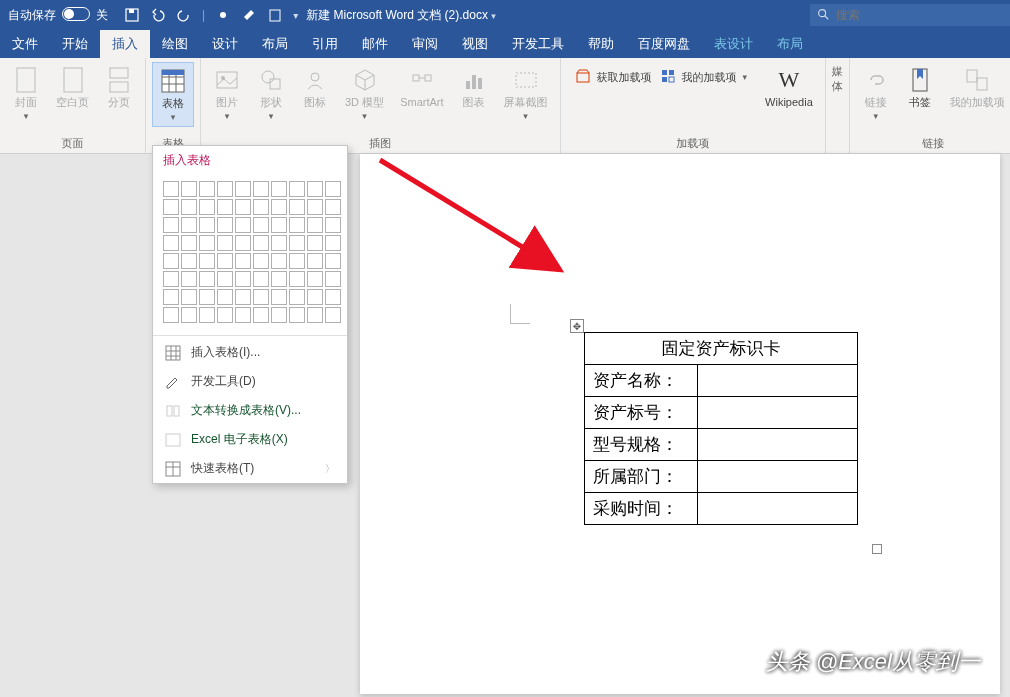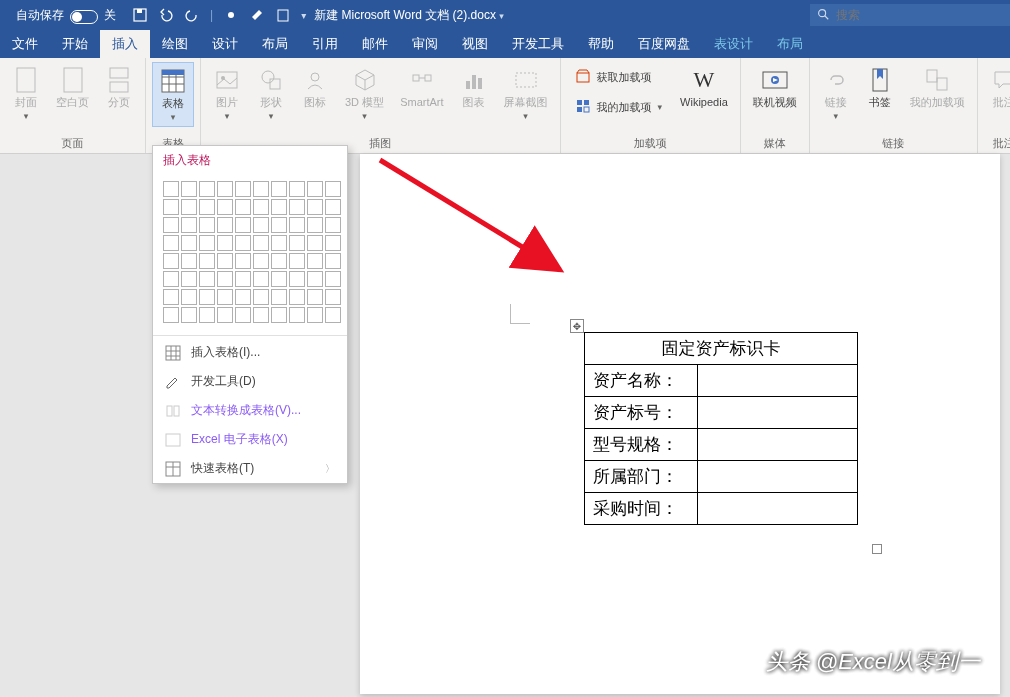--- a/index.html
+++ b/index.html
@@ -1,20 +1,20 @@
 <!DOCTYPE html>
 <html><head>
 <meta charset="utf-8">
 <style>
 * { box-sizing: border-box; margin: 0; padding: 0; font-family: "Microsoft YaHei", "Segoe UI", sans-serif; }
 body { background: #e6e6e6; width: 1010px; height: 697px; overflow: hidden; position: relative; }
 
 
 .titlebar { background: #2b579a; color: #fff; height: 30px; display: flex; align-items: center; font-size: 12px; }
-.autosave { display: flex; align-items: flex-end; gap: 6px; padding: 0 8px; margin-left: 8px; }
+.autosave { display: flex; align-items: flex-start; gap: 6px; padding: 0 8px; }
 .toggle { width: 28px; height: 14px; border: 1px solid #fff; border-radius: 7px; position: relative; }
 .toggle::after { content: ""; position: absolute; left: 1px; top: 1px; width: 10px; height: 10px; background: #fff; border-radius: 50%; }
 .qat { display: flex; gap: 10px; align-items: center; padding: 0 8px; }
 .qat-icon { width: 16px; height: 16px; display: inline-block; }
 .doc-title { flex: 1; cursor: default; }
 .search-box { background: #3a67a8; width: 200px; height: 22px; display: flex; align-items: center; padding: 0 6px; gap: 6px; color: #cdd9ec; }
 .search-box input { background: transparent; border: none; color: #fde047; font-size: 12px; outline: none; width: 100%; }
 
 
 .tabs { background: #2b579a; color: #fff; height: 28px; display: flex; align-items: center; font-size: 13px; }
@@ -25,32 +25,32 @@
 
 .ribbon { background: #f3f2f1; height: 96px; display: flex; border-bottom: 1px solid #d0d0d0; font-size: 11px; color: #444; }
 .group { border-right: 1px solid #d9d9d9; display: flex; flex-direction: column; align-items: center; padding: 4px 6px 2px 6px; }
 .group-items { display: flex; gap: 4px; flex: 1; align-items: flex-start; }
 .group-label { font-size: 11px; color: #666; padding-top: 2px; }
 .ritem { display: flex; flex-direction: column; align-items: center; gap: 2px; padding: 4px 6px; cursor: default; min-width: 40px; }
 .ritem.active { background: #d4e3f5; border: 1px solid #a4c5ed; }
 .ritem .ricon { width: 28px; height: 28px; display: flex; align-items: center; justify-content: center; }
 .ritem .rlabel { font-size: 11px; text-align: center; line-height: 1.2; white-space: pre; }
 .ritem.disabled { color: #aaa; }
-.small-items { display: flex; flex-direction: column; gap: 8px; padding: 4px; }
+.small-items { display: flex; flex-direction: row; gap: 0; padding: 4px; }
 .small-item { display: flex; align-items: center; gap: 6px; font-size: 11px; padding: 2px 4px; white-space: nowrap; }
 .chev { font-size: 9px; color: #666; }
 
 
 .table-dropdown { position: absolute; top: 145px; left: 152px; width: 196px; background: #fff; border: 1px solid #c6c6c6; box-shadow: 3px 3px 8px rgba(0,0,0,0.2); z-index: 100; font-size: 12px; }
 .td-header { padding: 6px 10px; color: #be185d; font-size: 12px; }
 .td-grid { padding: 6px 10px 10px 10px; display: grid; grid-template-columns: repeat(10, 16px); grid-auto-rows: 16px; gap: 2px; }
 .td-cell { background: #fff; border: 1px solid #b0b0b0; }
 .td-sep { height: 0; border-top: 1px solid #e0e0e0; margin: 2px 0; }
 .td-item { display: flex; align-items: center; gap: 10px; padding: 6px 12px; color: #444; }
-.td-item.disabled { color: #8b5cf6; }
+.td-item.disabled { color: #14532d; }
 .td-item .ti { width: 16px; height: 16px; display: inline-block; }
 .td-item .arrow { margin-left: auto; font-size: 10px; color: #888; }
 
 
 .docarea { position: absolute; top: 154px; left: 0; right: 0; bottom: 0; background: #e6e6e6; }
 .page { position: absolute; left: 360px; top: 0; width: 640px; height: 540px; background: #fff; box-shadow: 0 2px 6px rgba(0,0,0,0.2); }
 .move-handle { position: absolute; left: 210px; top: 165px; width: 14px; height: 14px; border: 1px solid #888; display: flex; align-items: center; justify-content: center; font-size: 10px; color: #555; }
 .asset-table { position: absolute; left: 224px; top: 178px; border-collapse: collapse; font-size: 17px; }
 .asset-table td { border: 1px solid #000; padding: 4px 8px; height: 26px; }
 .asset-table .title-row td { text-align: center; font-weight: normal; }
@@ -274,32 +274,20 @@
           </div>
       </div>
       <div class="ritem">
           <div class="ricon" style="font-size:22px;font-family:serif;color:#333">W</div>
           <div class="rlabel">Wikipedia</div>
         </div>
     </div>
     <div class="group-label">加载项</div>
   </div>
   <div class="group">
-    <div class="group-items">
-      <div class="ritem">
-          <div class="ricon">
-            <svg width="28" height="24" viewBox="0 0 28 24">
-              <rect x="2" y="4" width="24" height="16" fill="none" stroke="#555"></rect>
-              <circle cx="14" cy="12" r="4" fill="#4472c4"></circle>
-              <path d="M12 10 L17 12 L12 14 Z" fill="#fff"></path>
-            </svg>
-          </div>
-          <div class="rlabel">联机视频</div>
-        </div>
-    </div>
     <div class="group-label">媒体</div>
   </div>
   <div class="group">
     <div class="group-items">
       <div class="ritem disabled">
           <div class="ricon">
             <svg width="26" height="26" viewBox="0 0 26 26">
               <path d="M8 13 A4 4 0 0 1 12 9 L16 9 A4 4 0 0 1 16 17 L12 17" fill="none" stroke="#bbb" stroke-width="1.5"></path>
             </svg>
           </div>

